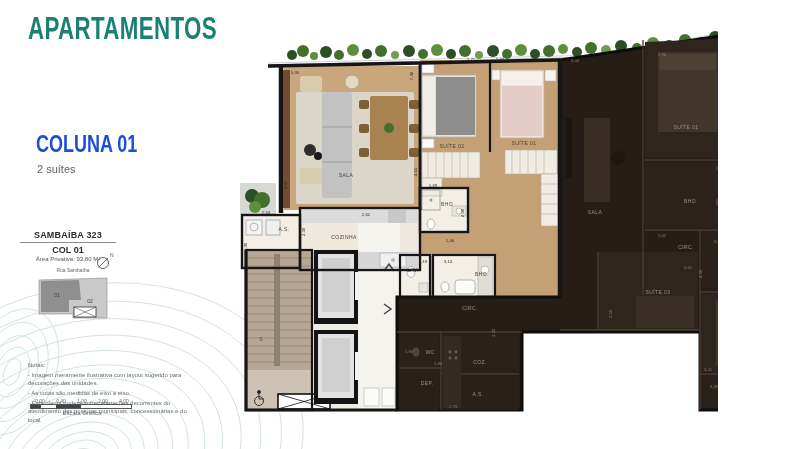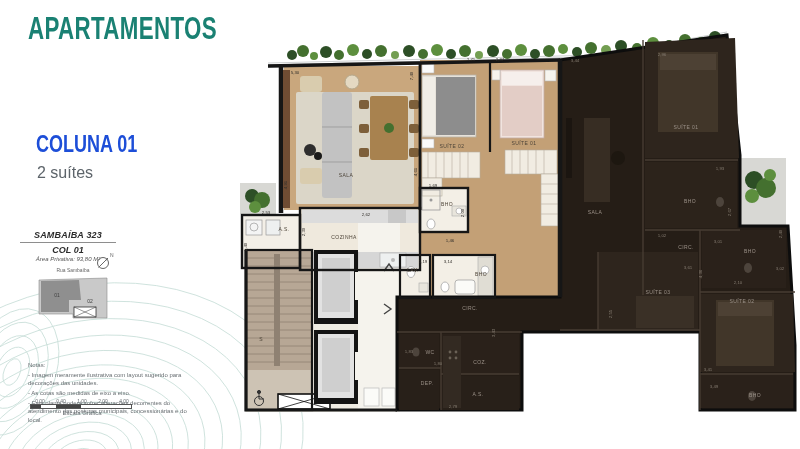--- a/index.html
+++ b/index.html
@@ -1,25 +1,25 @@
 <!DOCTYPE html>
 <html><head>
 <meta charset="utf-8">
 <style>
   html,body{margin:0;padding:0;}
-  #stage{position:relative;width:800px;height:449px;background:#ffffff;overflow:hidden;
-         font-family:"Liberation Sans",sans-serif;}
+  #stage{position:relative;width:678px;height:449px;background:#ffffff;overflow:hidden;
+         font-family:"Liberation Sans",sans-serif;padding-left:40px;}
   .abs{position:absolute;}
   
   .big-title{left:28px;top:14px;color:#1a8173;font-weight:800;font-size:31px;line-height:.98;}
   .big-title .cond{display:inline-block;transform:scaleX(.72);transform-origin:left;white-space:nowrap;letter-spacing:.5px;}
   .col-title{left:36px;top:130px;color:#1d4ed8;font-weight:800;font-size:24px;}
   .col-title .cond{display:inline-block;transform:scaleX(.75);transform-origin:left;white-space:nowrap;}
-  .spec{left:37px;top:163px;color:#5d646a;font-size:16px;line-height:1.25;}
-  .keycard{left:20px;top:230px;width:96px;text-align:center;color:#2c2c2c;font-style:italic;}
+  .spec{left:37px;top:163px;color:#5d646a;font-size:11px;line-height:1.25;}
+  .keycard{left:20px;top:230px;width:96px;text-align:center;color:#2c2c2c;}
   .keycard .b1{font-weight:bold;font-size:9px;letter-spacing:.2px;}
   .keycard hr{border:none;border-top:1px solid #8e8e8e;margin:2px 0 2px 0;}
   .keycard .b2{font-weight:bold;font-size:9px;text-align:center;}
   .keycard .b3{font-size:6px;color:#555;margin-top:1px;}
   .street{left:33px;top:267px;width:80px;text-align:center;font-size:5.5px;color:#666;transform:scale(.9);}
   .notes{left:28px;top:361px;width:162px;color:#686e72;font-size:6px;line-height:1.35;}
   .notes .nt{margin-bottom:2px;}
   .scalebar{left:30px;top:398px;width:104px;color:#686e72;}
   .scalebar .ticks{display:flex;justify-content:space-between;font-size:5.5px;transform:scale(.9);}
   .scalebar .bar{display:flex;height:3px;border:1px solid #555;width:100px;}

